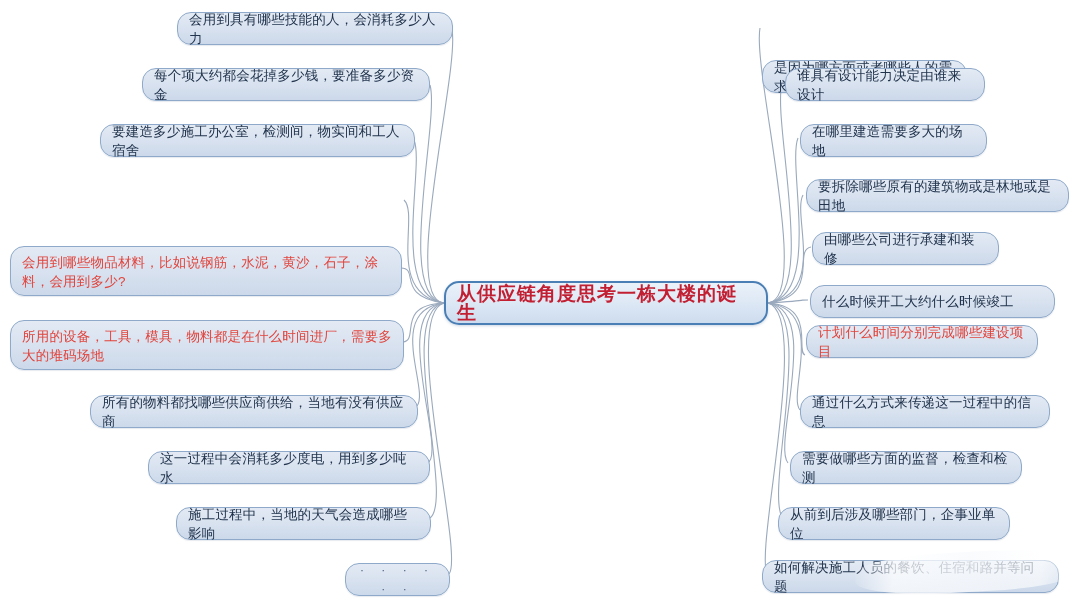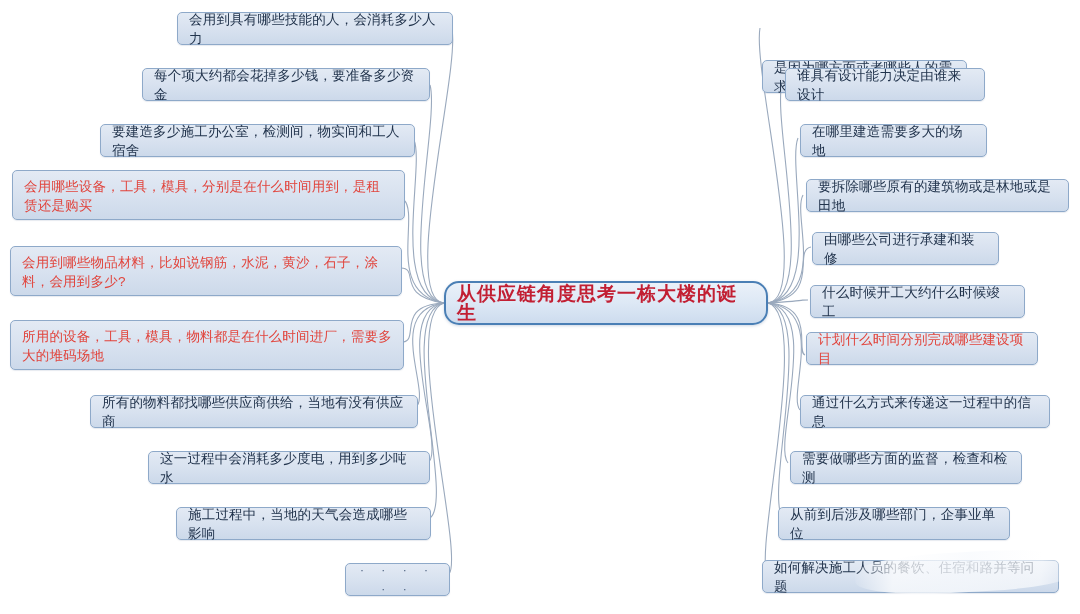--- a/index.html
+++ b/index.html
@@ -21,21 +21,21 @@
     top: 0;
     width: 1080px;
     height: 614px;
     pointer-events: none;
   }
   .node {
     position: absolute;
     box-sizing: border-box;
     background: linear-gradient(180deg, #e3eaf4 0%, #d7e1ef 55%, #ccd9ea 100%);
     border: 1px solid #8ea9c9;
-    border-radius: 5px;
+    border-radius: 14px;
     color: #22344d;
     font-size: 13.5px;
     line-height: 19px;
     letter-spacing: 0.2px;
     padding: 5px 11px;
     display: flex;
     align-items: center;
     z-index: 2;
     box-shadow: 0 1px 1px rgba(120,140,170,0.18);
   }
@@ -119,23 +119,20 @@
   </div>
 
   <div class="node" style="left:142px; top:68px; width:288px; height:33px;">
     <span class="txt">每个项大约都会花掉多少钱，要准备多少资金</span>
   </div>
 
   <div class="node" style="left:100px; top:124px; width:315px; height:33px;">
     <span class="txt">要建造多少施工办公室，检测间，物实间和工人宿舍</span>
   </div>
 
-  <div class="node red two-line" style="left:12px; top:170px; width:393px; height:50px;">
-    <span class="txt">会用哪些设备，工具，模具，分别是在什么时间用到，是租赁还是购买</span>
-  </div>
 
   <div class="node red two-line" style="left:10px; top:246px; width:392px; height:50px;">
     <span class="txt">会用到哪些物品材料，比如说钢筋，水泥，黄沙，石子，涂料，会用到多少?</span>
   </div>
 
   <div class="node red two-line" style="left:10px; top:320px; width:394px; height:50px;">
     <span class="txt">所用的设备，工具，模具，物料都是在什么时间进厂，需要多大的堆码场地</span>
   </div>
 
   <div class="node" style="left:90px; top:395px; width:328px; height:33px;">
@@ -167,25 +164,25 @@
   </div>
 
   <div class="node" style="left:806px; top:179px; width:263px; height:33px;justify-content:center;">
     <span class="txt">要拆除哪些原有的建筑物或是林地或是田地</span>
   </div>
 
   <div class="node" style="left:812px; top:232px; width:187px; height:33px;">
     <span class="txt">由哪些公司进行承建和装修</span>
   </div>
 
-  <div class="node" style="left:810px; top:285px; width:215px; height:33px;">
+  <div class="node" style="left:810px; top:285px; width:245px; height:33px;">
     <span class="txt">什么时候开工大约什么时候竣工</span>
   </div>
 
-  <div class="node red" style="left:806px; top:332px; width:232px; height:33px;">
+  <div class="node red" style="left:806px; top:325px; width:232px; height:33px;">
     <span class="txt">计划什么时间分别完成哪些建设项目</span>
   </div>
 
   <div class="node" style="left:790px; top:451px; width:232px; height:33px;">
     <span class="txt">需要做哪些方面的监督，检查和检测</span>
   </div>
 
   <div class="node" style="left:800px; top:395px; width:250px; height:33px;">
     <span class="txt">通过什么方式来传递这一过程中的信息</span>
   </div>

